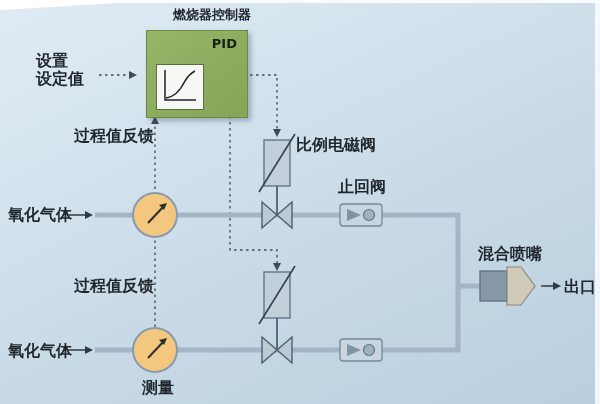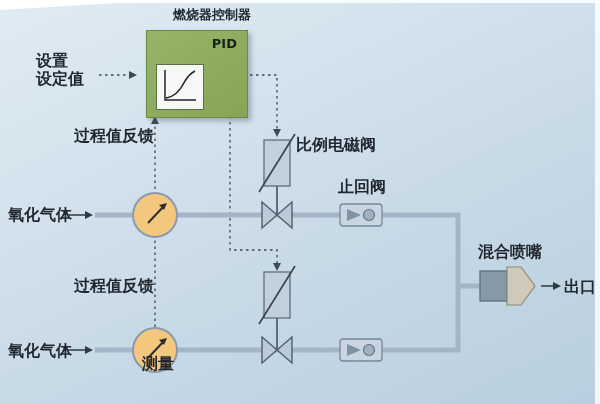--- a/index.html
+++ b/index.html
@@ -115,22 +115,22 @@
     </div>
   </div>
 
   <div class="label title" style="left:129px; top:7px;margin-left:44px;">燃烧器控制器</div>
   <div class="label" style="left:36px;  top:53px;">设置</div>
   <div class="label" style="left:36px;  top:71px;">设定值</div>
   <div class="label" style="left:74px;  top:128px;">过程值反馈</div>
   <div class="label" style="left:296px; top:137px;">比例电磁阀</div>
   <div class="label" style="left:338px; top:179px;">止回阀</div>
   <div class="label" style="left:8px;   top:207px;">氧化气体</div>
-  <div class="label" style="left:478px; top:246px;font-family:Liberation Mono, monospace;">混合喷嘴</div>
+  <div class="label" style="left:478px; top:246px;">混合喷嘴</div>
   <div class="label" style="left:74px;  top:278px;">过程值反馈</div>
   <div class="label" style="left:564px; top:279px;">出口</div>
   <div class="label" style="left:8px;   top:343px;font-family:Liberation Serif, serif;">氧化气体</div>
-  <div class="label" style="left:142px; top:356px;">测量</div>
+  <div class="label" style="left:142px; top:380px;">测量</div>
 
   <div class="scan-top-strip"></div>
   <div class="scan-wedge"></div>
   <div class="scan-right"></div>
 </div>
 
 </body></html>

